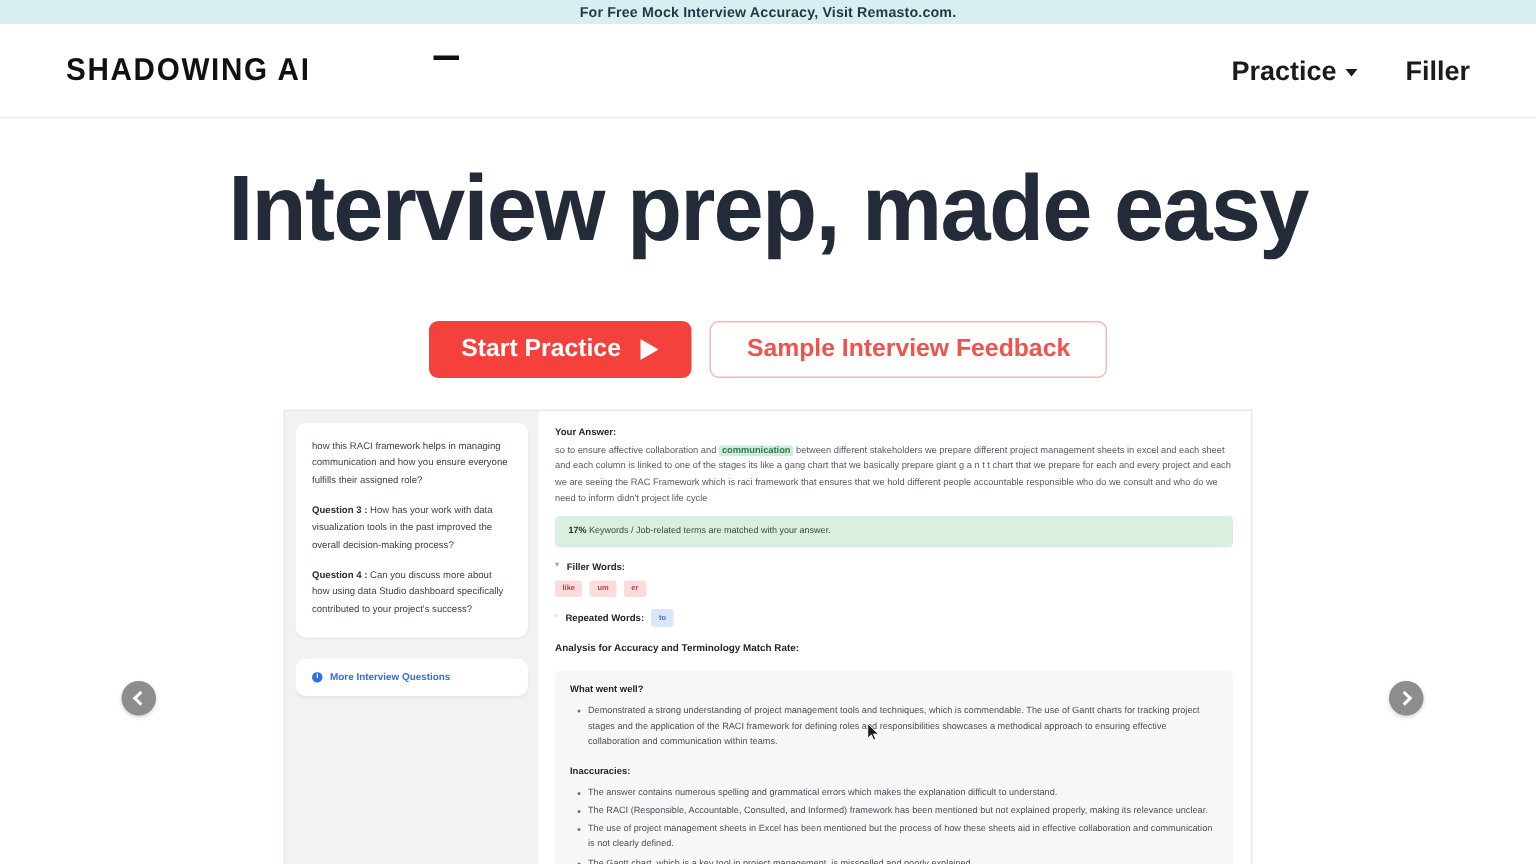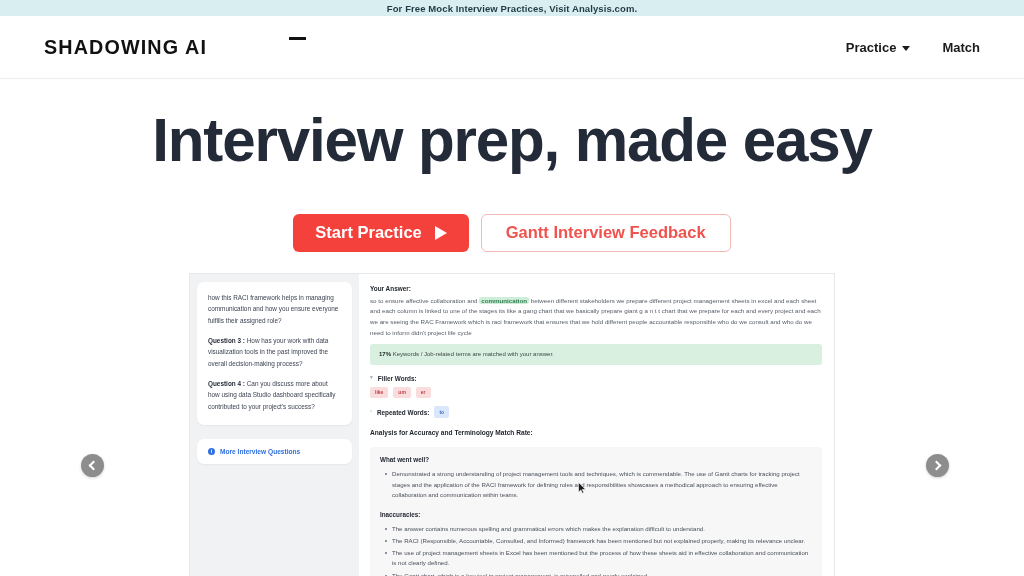--- a/index.html
+++ b/index.html
@@ -58,21 +58,21 @@
     margin-left: 72px;
   }
 
   .nav {
     margin-left: auto;
     display: flex;
     align-items: center;
     gap: 0px;
   }
   .nav-item {
-    font-size: 13px;
+    font-size: 18px;
     font-weight: bold;
     color: #1b1b1b;
     display: flex;
     align-items: center;
     gap: 6px;
     padding: 8px 16px;
     cursor: pointer;
     white-space: nowrap;
   }
   .caret {
@@ -355,50 +355,50 @@
     top: 208px;
     width: 9px; height: 12px;
     z-index: 50;
     pointer-events: none;
   }
 </style>
 </head>
 <body>
 
 <div class="announce">
-  <span class="announce-text">For Free Mock Interview Practices, Visit Analysis.com.</span>
+  <span class="announce-text">For Free Mock Interview Accuracy, Visit Remasto.com.</span>
 </div>
 
 <div class="header">
   <div class="logo-wrap">
     <div class="logo-text">SHADOWING AI</div>
     <div class="logo-underline"></div>
   </div>
 
   <nav class="nav">
     <div class="nav-item">
       <span>Practice</span>
       <span class="caret"></span>
     </div>
     <div class="nav-item login-item">
-      <span>Match</span>
+      <span>Filler</span>
     </div>
   </nav>
 </div>
 
 <div class="hero">
   <h1 class="hero-title">Interview prep, made easy</h1>
 
   <div class="cta-row">
     <button class="btn-primary">
       <span>Start Practice</span>
       <span class="play-tri"></span>
     </button>
     <button class="btn-outline">
-      <span>Gantt Interview Feedback</span>
+      <span>Sample Interview Feedback</span>
     </button>
   </div>
 </div>
 
 <div class="carousel">
 
   <div class="arrow arrow-left">
     <span class="chev chev-l"></span>
   </div>
   <div class="arrow arrow-right">

